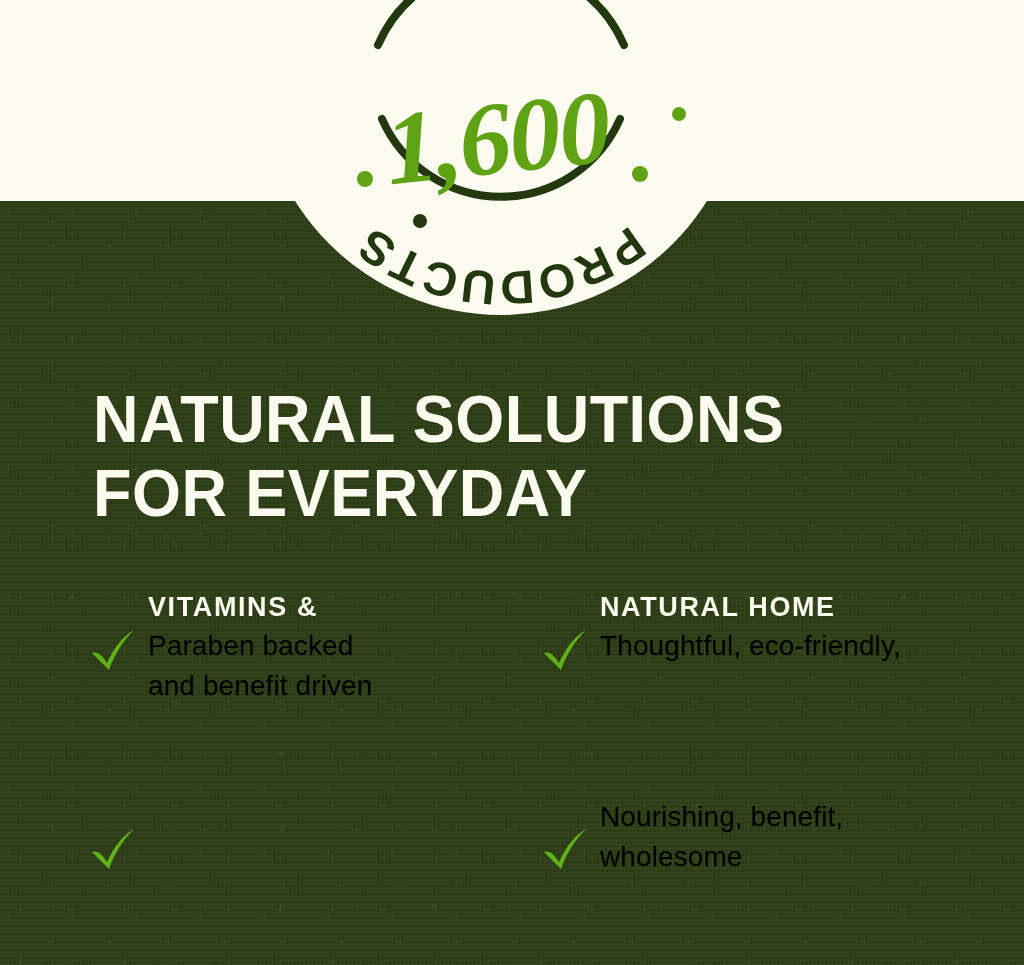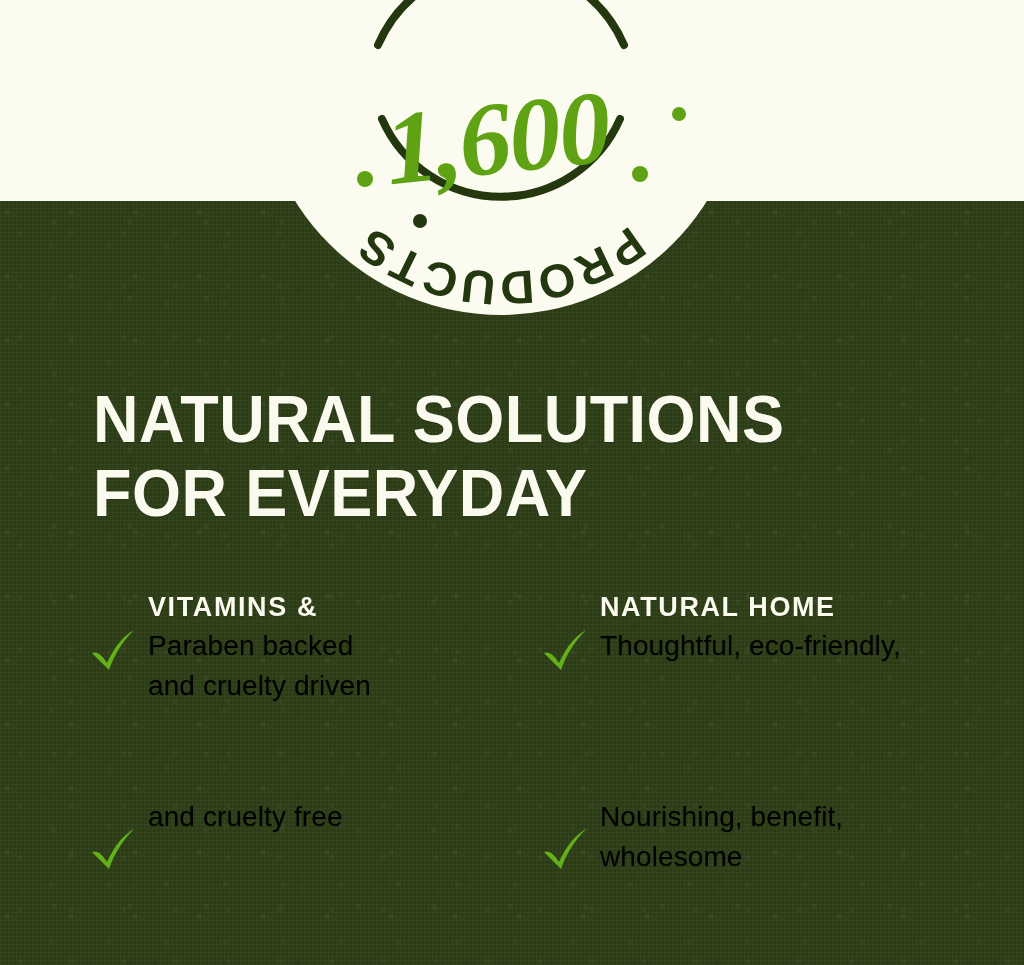--- a/index.html
+++ b/index.html
@@ -225,21 +225,21 @@
         <svg viewBox="0 0 50 50" xmlns="http://www.w3.org/2000/svg">
           <path d="M4 27 C 9 25, 14 29, 19 37 C 26 22, 34 11, 46 4 C 35 15, 26 29, 21 44 C 15 38, 9 32, 4 27 Z" fill="#63B119"></path>
         </svg>
       </span>
       <div class="feature-text">
         <div class="feature-title">
           <span class="tl">VITAMINS &amp;</span>
         </div>
         <div class="feature-desc">
           <span class="dl">Paraben backed</span>
-          <span class="dl">and cruelty driven</span>
+          <span class="dl">and benefit driven</span>
         </div>
       </div>
     </div>
 
     <div class="feature feature-r1">
       <span class="check">
         <svg viewBox="0 0 50 50" xmlns="http://www.w3.org/2000/svg">
           <path d="M4 27 C 9 25, 14 29, 19 37 C 26 22, 34 11, 46 4 C 35 15, 26 29, 21 44 C 15 38, 9 32, 4 27 Z" fill="#63B119"></path>
         </svg>
       </span>
@@ -254,21 +254,20 @@
     </div>
 
     <div class="feature feature-r2">
       <span class="check">
         <svg viewBox="0 0 50 50" xmlns="http://www.w3.org/2000/svg">
           <path d="M4 27 C 9 25, 14 29, 19 37 C 26 22, 34 11, 46 4 C 35 15, 26 29, 21 44 C 15 38, 9 32, 4 27 Z" fill="#63B119"></path>
         </svg>
       </span>
       <div class="feature-text">
         <div class="feature-desc">
-          <span class="dl">and cruelty free</span>
         </div>
       </div>
     </div>
 
     <div class="feature feature-r2">
       <span class="check">
         <svg viewBox="0 0 50 50" xmlns="http://www.w3.org/2000/svg">
           <path d="M4 27 C 9 25, 14 29, 19 37 C 26 22, 34 11, 46 4 C 35 15, 26 29, 21 44 C 15 38, 9 32, 4 27 Z" fill="#63B119"></path>
         </svg>
       </span>

